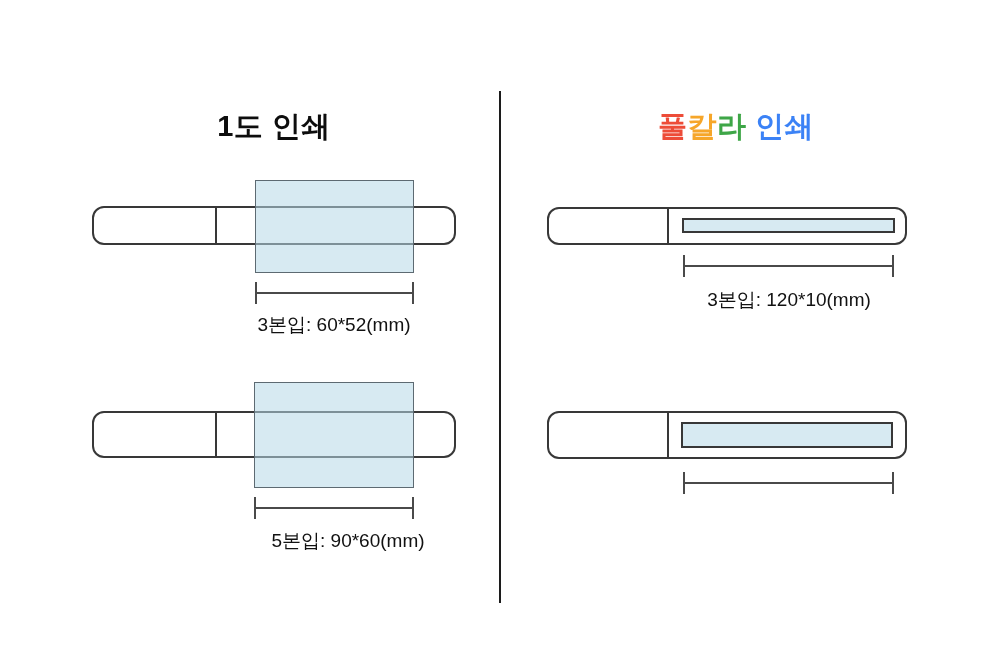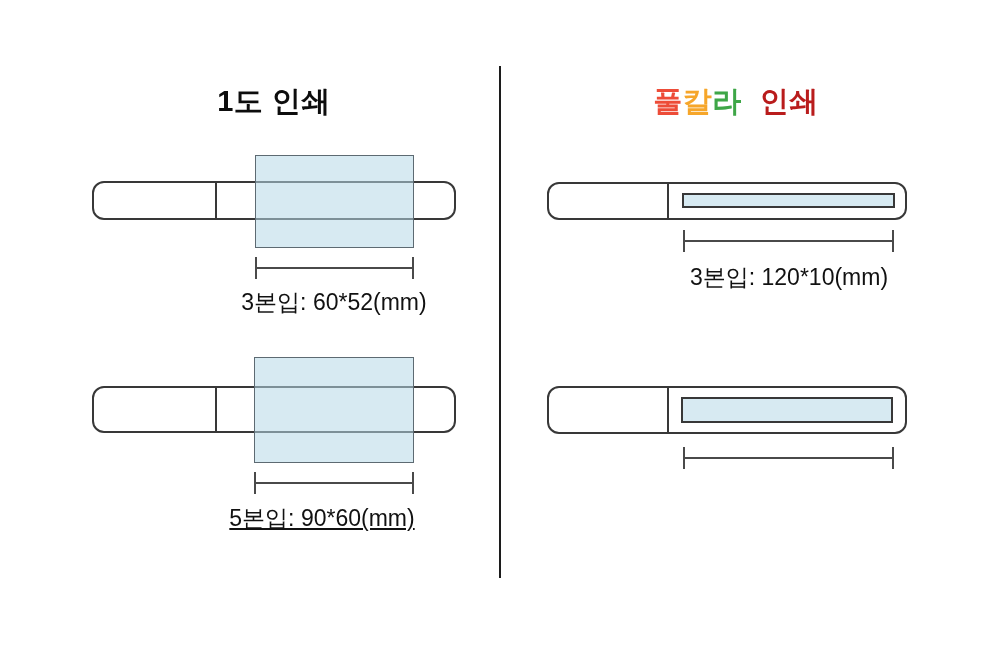--- a/index.html
+++ b/index.html
@@ -5,20 +5,21 @@
   * { margin: 0; padding: 0; box-sizing: border-box; }
   html, body { background: #ffffff; }
   body { font-family: "Liberation Sans", "DejaVu Sans", sans-serif; }
 
   .canvas {
     position: relative;
     width: 1000px;
     height: 620px;
     background: #ffffff;
     overflow: hidden;
+    margin-top: 25px;
   }
 
   
   .divider {
     position: absolute;
     left: 499px;
     top: 66px;
     width: 2px;
     height: 512px;
     background: #1c1c1c;
@@ -34,21 +35,21 @@
     text-align: center;
     letter-spacing: 0.5px;
     white-space: nowrap;
   }
   .title-left  { left: 92px;  width: 364px; }
   .title-right { left: 547px; width: 378px; }
 
   .c-red    { color: #ed4c38; }
   .c-orange { color: #f6a62a; }
   .c-green  { color: #3ea647; }
-  .c-black  { color: #b91c1c; font-family: Liberation Mono, monospace; }
+  .c-black  { color: #3b82f6; }
 
   
   .pen {
     position: absolute;
     background: #ffffff;
     border: 2px solid #383838;
     border-radius: 12px;
   }
   .pen-a { left: 92px;  top: 181px; width: 364px; height: 39px; }
   .pen-b { left: 92px;  top: 386px; width: 364px; height: 47px; }
@@ -102,27 +103,27 @@
   .dim-a { left: 255px; top: 257px; width: 159px; }
   .dim-b { left: 254px; top: 472px; width: 160px; }
   .dim-c { left: 683px; top: 230px; width: 211px; }
   .dim-d { left: 683px; top: 447px; width: 211px; }
 
   
   .dim-label {
     position: absolute;
     width: 240px;
     text-align: center;
-    font-size: 23px;
+    font-size: 19px;
     font-weight: 500;
     color: #111111;
     white-space: nowrap;
   }
   .label-a { left: 214px; top: 287px; }
-  .label-b { left: 202px; top: 503px; text-decoration: underline; }
+  .label-b { left: 228px; top: 503px; }
   .label-c { left: 669px; top: 262px; }
   .label-d { left: 669px; top: 476px; }
 </style>
 </head>
 <body>
 
 <div class="canvas">
 
   <div class="divider"></div>
 

